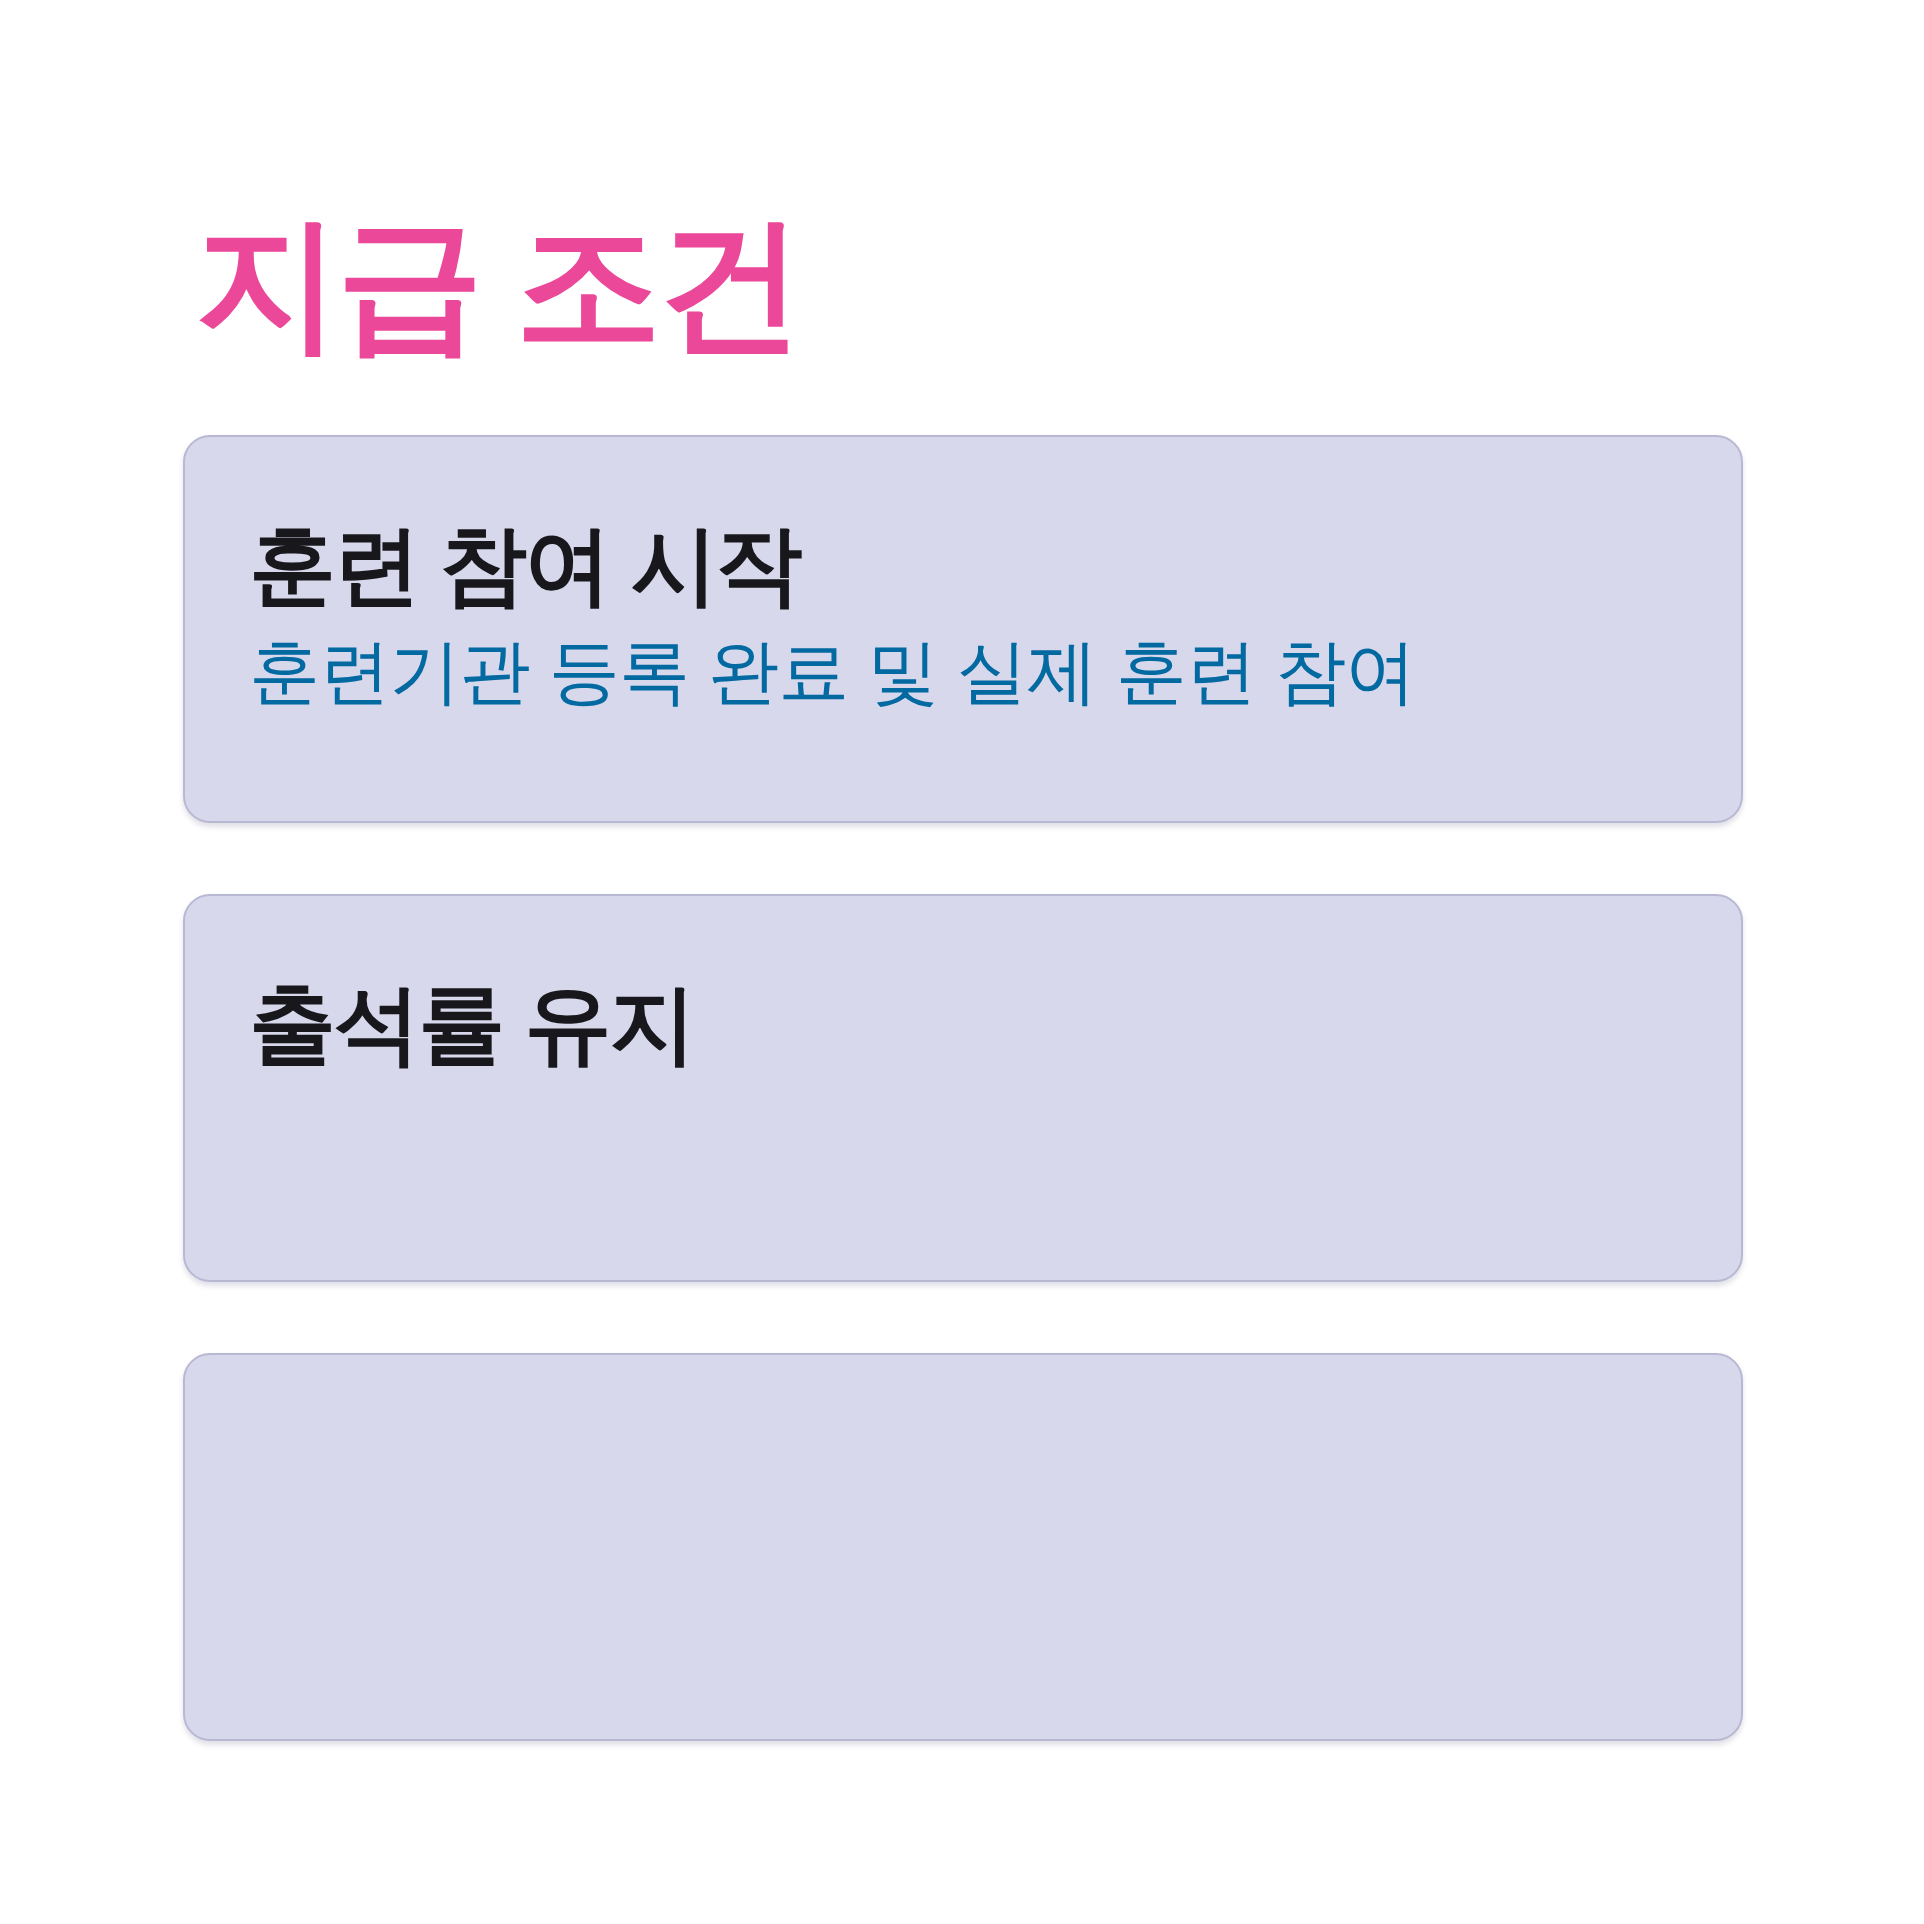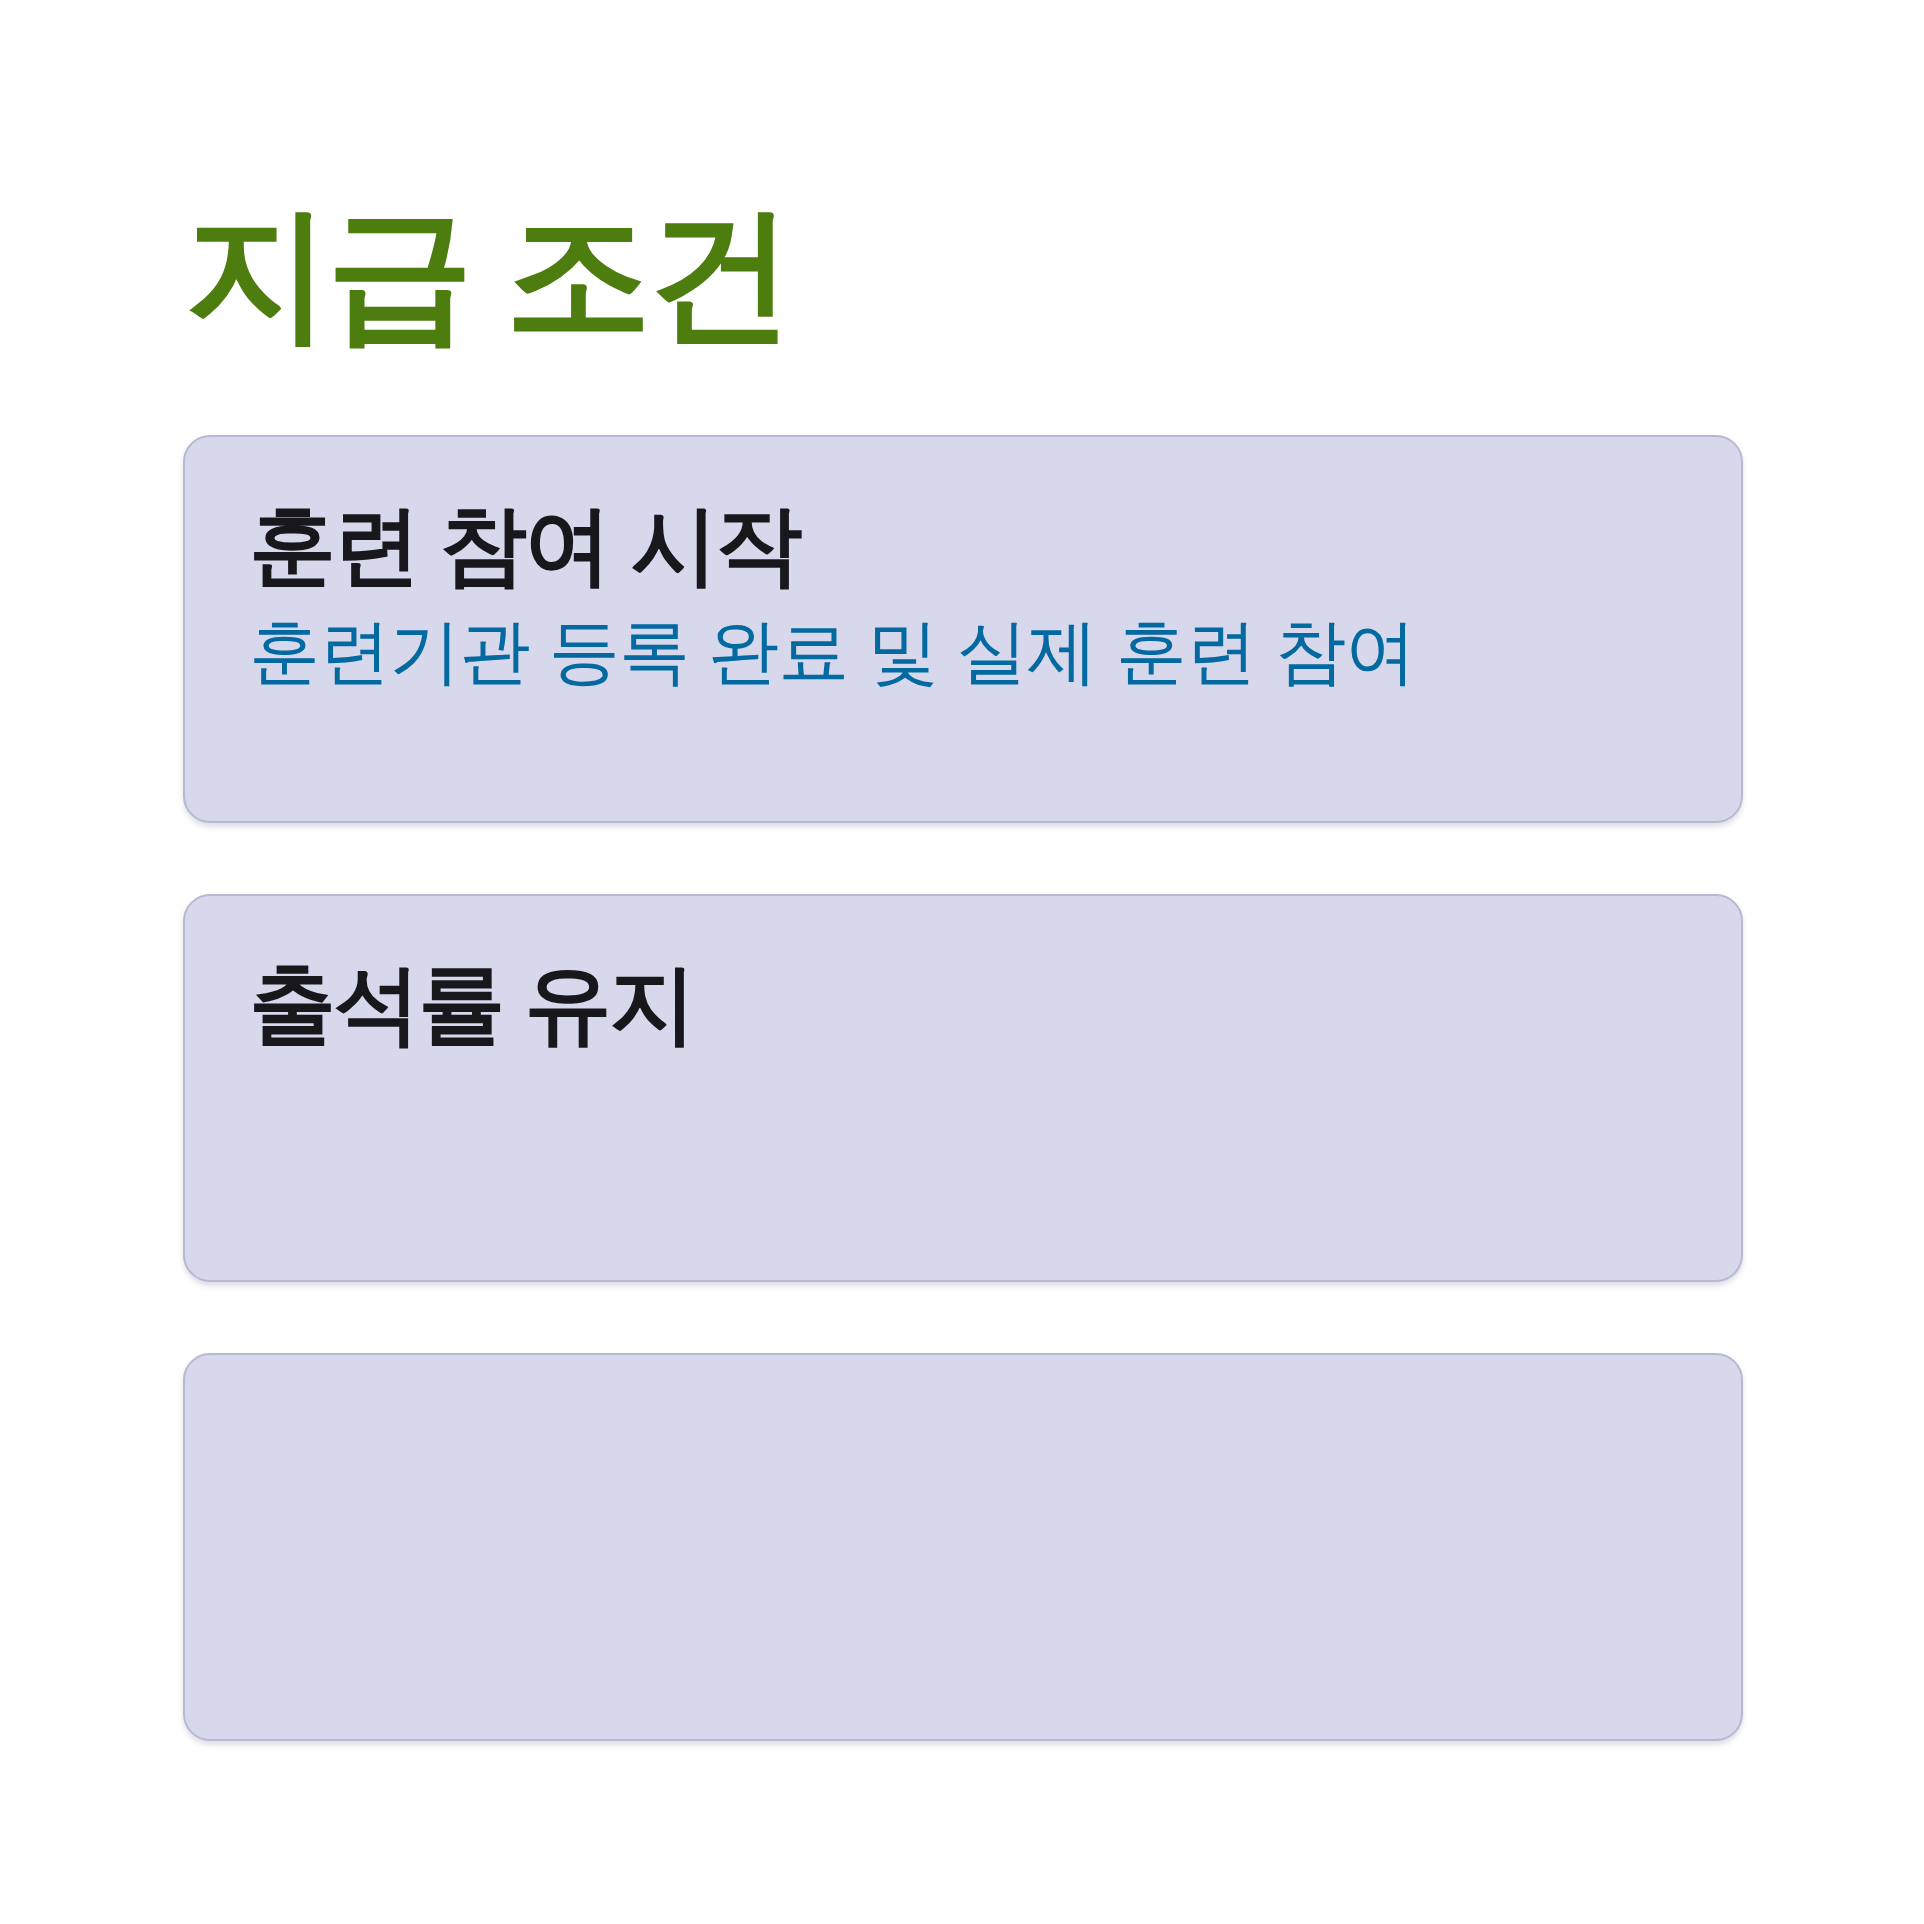--- a/index.html
+++ b/index.html
@@ -12,44 +12,44 @@
     position: relative;
     width: 1925px;
     height: 1925px;
     background: #ffffff;
     overflow: hidden;
   }
   .page-title {
     position: absolute;
     left: 183px;
     top: 199px;
-    margin: 2px;
+    margin: 12px;
     font-size: 146px;
     line-height: 1;
     font-weight: 800;
     letter-spacing: -4px;
-    color: #4d7c0f;
+    color: #ec4899;
   }
   .cards {
     position: absolute;
     left: 183px;
     top: 435px;
     width: 1560px;
     display: flex;
     flex-direction: column;
     gap: 71px;
   }
   .card {
     box-sizing: border-box;
     width: 100%;
     height: 388px;
     background: #d8d8ec;
     border: 2.4px solid #b9b8d3;
     border-radius: 27px;
-    padding: 64px 64px;
+    padding: 84px 64px;
     box-shadow: 0 3.2px 4.8px rgba(130, 130, 165, 0.25);
   }
   .card-title {
     margin: 0;
     font-size: 87px;
     line-height: 1;
     font-weight: 800;
     letter-spacing: -2.4px;
     color: #17171c;
   }

